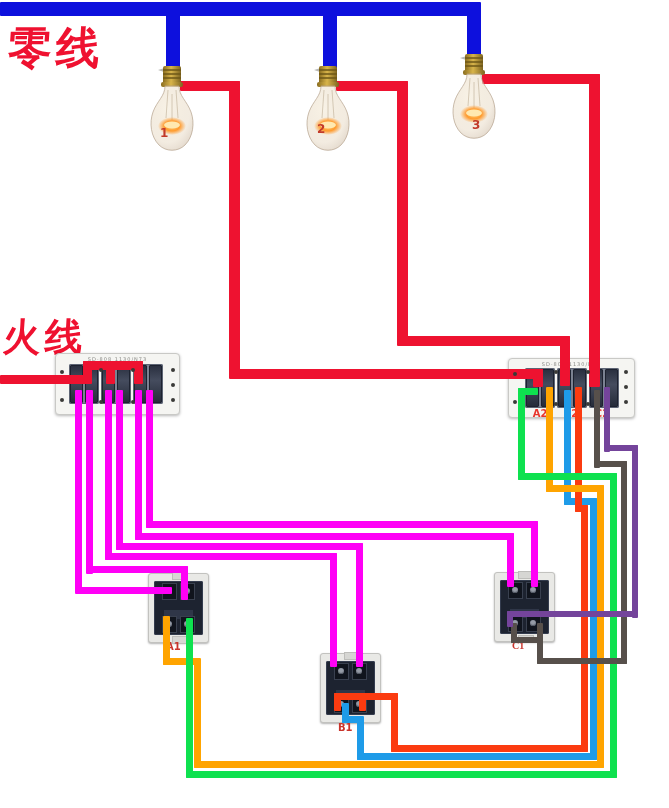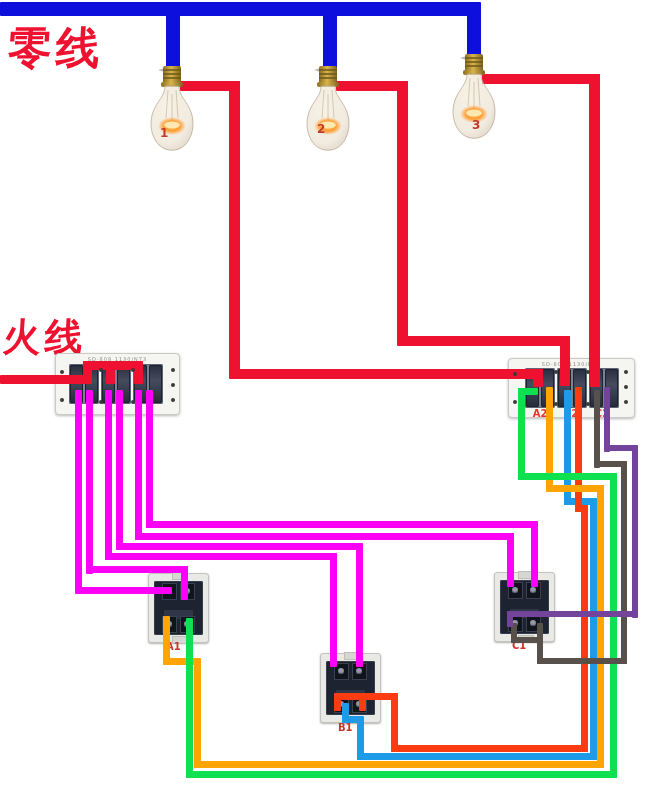--- a/index.html
+++ b/index.html
@@ -113,21 +113,21 @@
     <div class="tab" style="top:-2px;"></div>
     <div class="tab" style="bottom:-2px;"></div>
     <div class="mini-body">
       <div class="mini-mid"></div>
       <div class="term tl"></div>
       <div class="term tr"></div>
       <div class="term bl"></div>
       <div class="term br"></div>
     </div>
   </div>
-  <div class="mini-label" style="left:512px;top:640px;">C1</div>
+  <div class="mini-label" style="left:512px;top:640px;font-family:Liberation Serif, serif;">C1</div>
 
   <div id="wire-layer" class="abs" style="left:0;top:0;width:669px;height:808px;">
       <div class="wire" style="left: 0px; top: 2px; width: 481px; height: 14px; background: rgb(13, 16, 221);"></div>
       <div class="wire" style="left: 166px; top: 14px; width: 14px; height: 62px; background: rgb(13, 16, 221);"></div>
       <div class="wire" style="left: 323px; top: 14px; width: 14px; height: 62px; background: rgb(13, 16, 221);"></div>
       <div class="wire" style="left: 467px; top: 14px; width: 14px; height: 50px; background: rgb(13, 16, 221);"></div>
       <div class="wire" style="left: 0px; top: 375px; width: 90px; height: 9px; background: rgb(238, 18, 48);"></div>
       <div class="wire" style="left: 83px; top: 361px; width: 9px; height: 23px; background: rgb(238, 18, 48);"></div>
       <div class="wire" style="left: 83px; top: 361px; width: 60px; height: 9px; background: rgb(238, 18, 48);"></div>
       <div class="wire" style="left: 106px; top: 361px; width: 9px; height: 23px; background: rgb(238, 18, 48);"></div>

